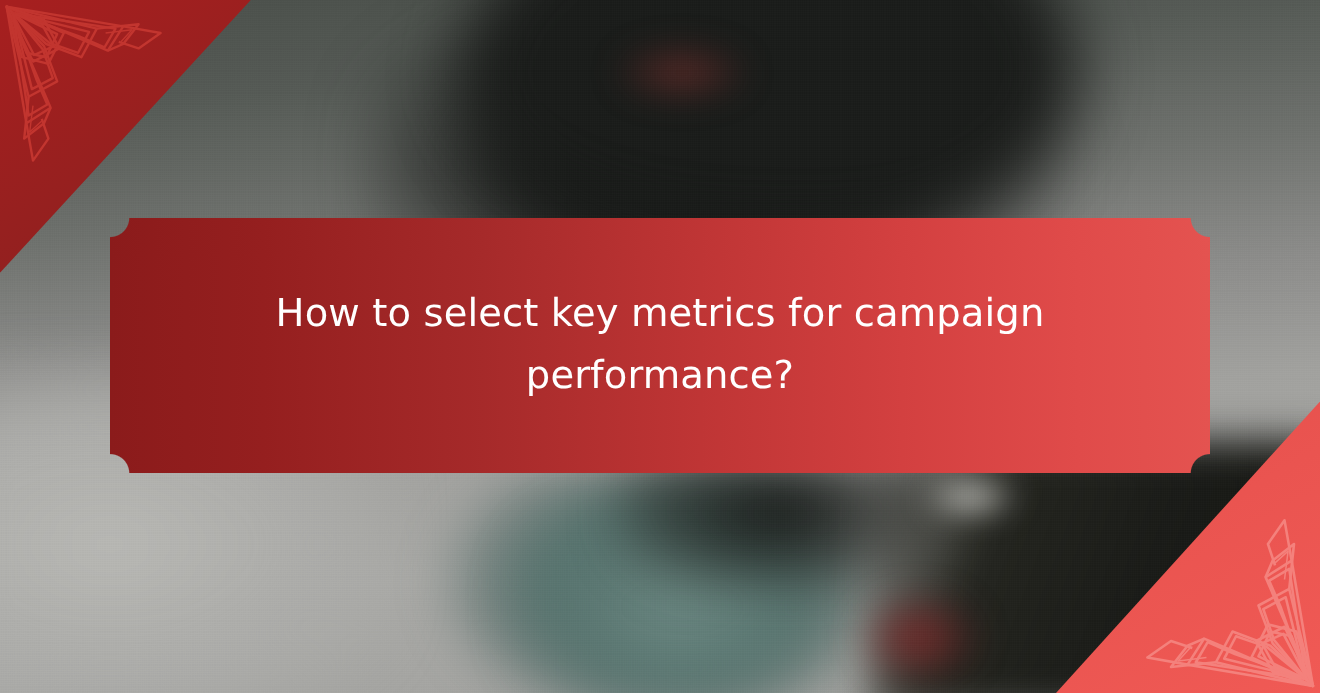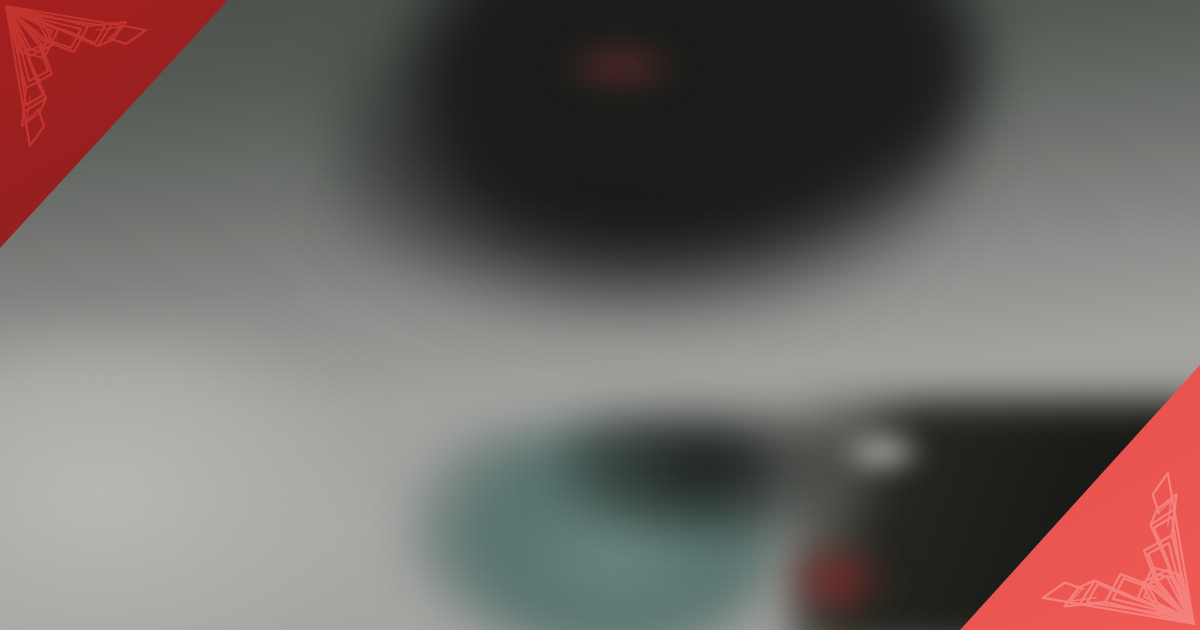--- a/index.html
+++ b/index.html
@@ -302,14 +302,18 @@
 
       <path d="M88 26 L126 22 L112 40 L98 46"></path>
       <path d="M26 88 L22 126 L40 112 L46 98"></path>
       <path d="M112 24 L146 30 L126 44 L108 38"></path>
       <path d="M24 112 L30 146 L44 126 L38 108"></path>
       <path d="M96 30 L120 27 L110 38" stroke-width="1.3"></path>
       <path d="M30 96 L27 120 L38 110" stroke-width="1.3"></path>
     </g>
   </svg>
 
+  <div class="banner-wrap">
+    <div class="banner"></div>
+    <div class="banner-text">How to select key metrics for campaign performance?</div>
+  </div>
 
 </div>
 
 </body></html>

